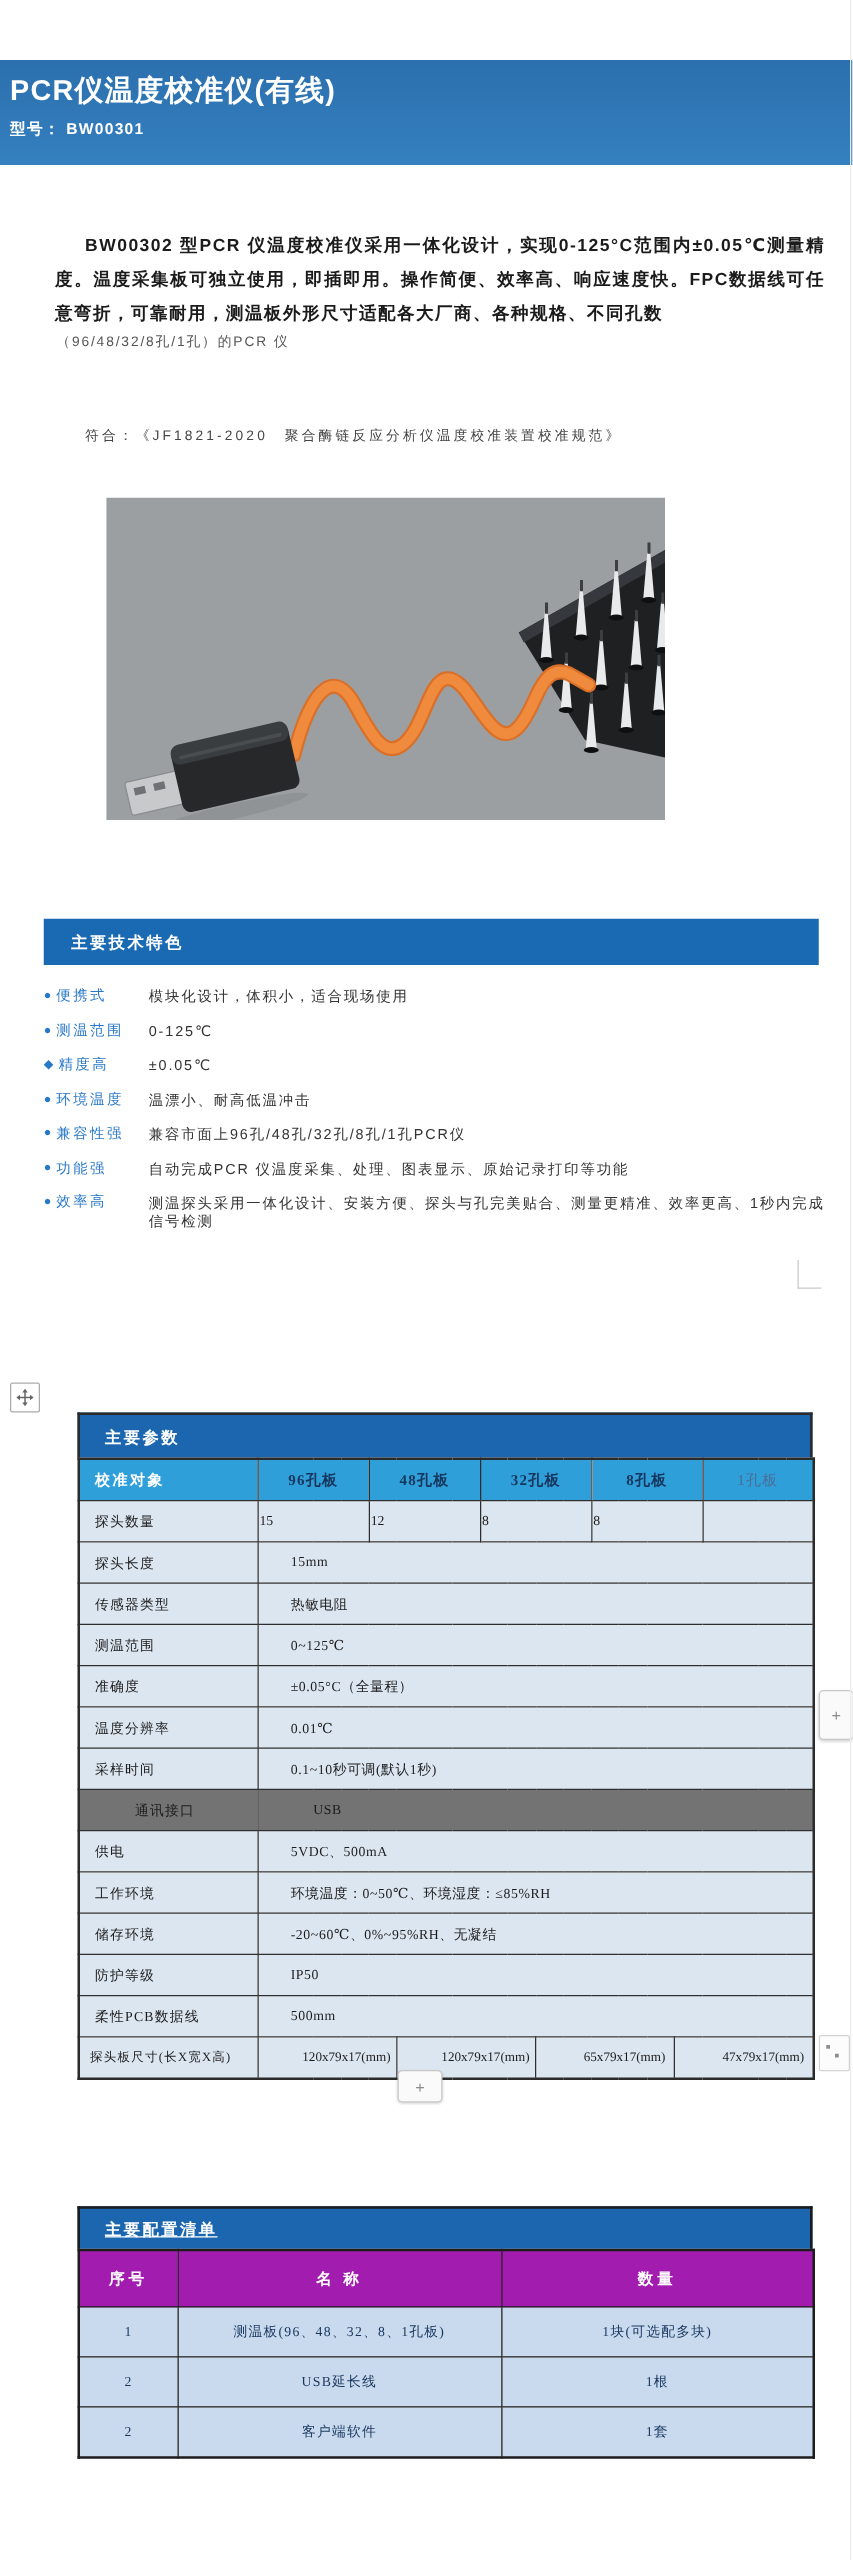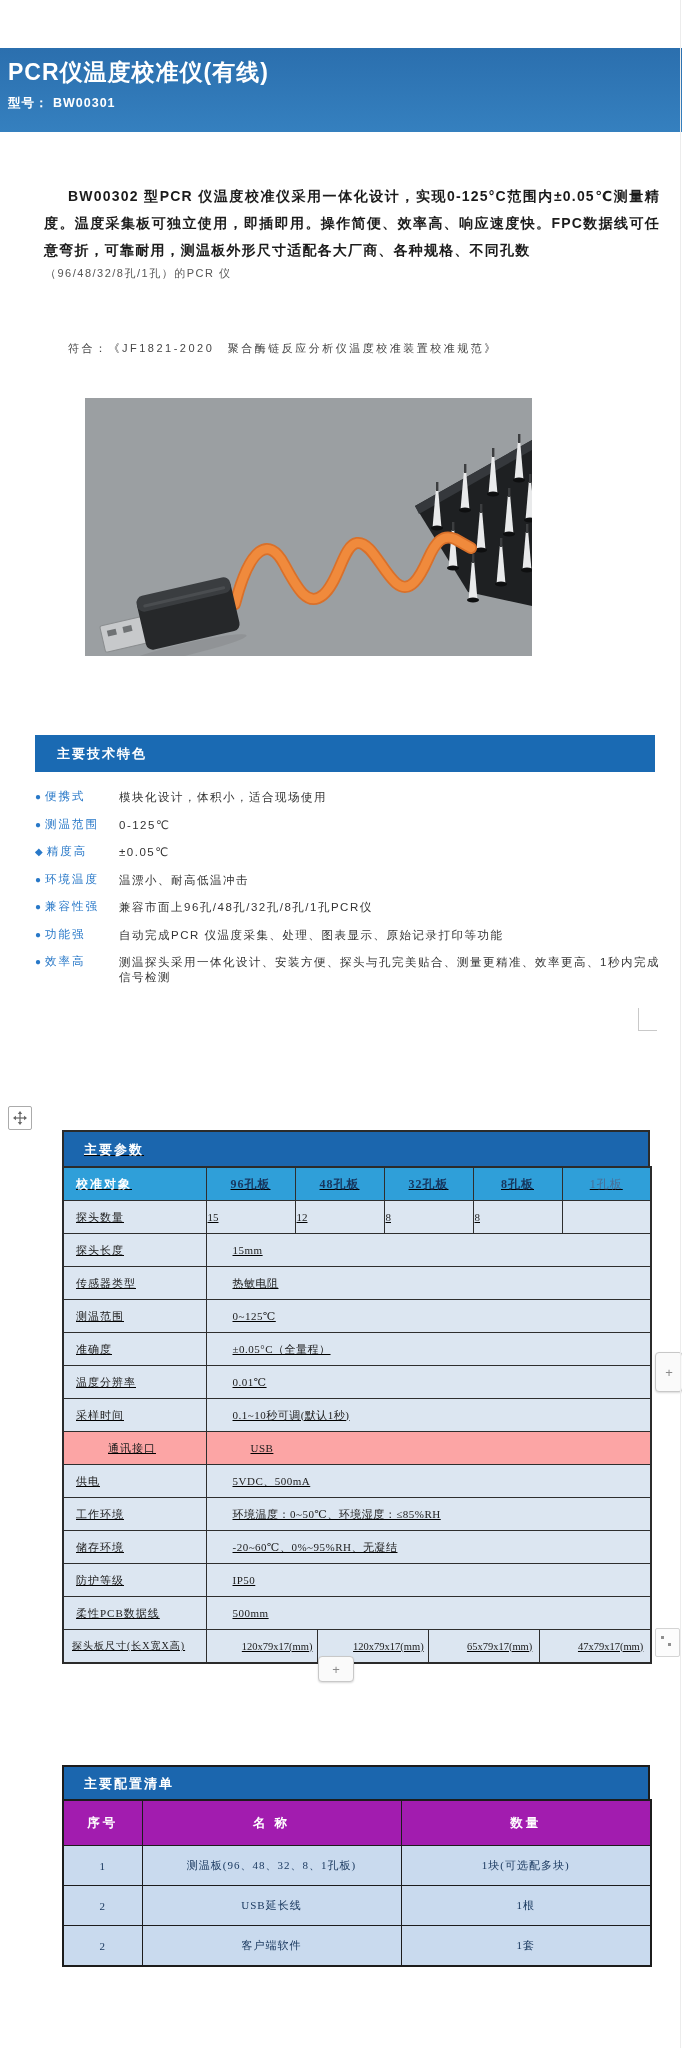--- a/index.html
+++ b/index.html
@@ -46,47 +46,47 @@
     box-shadow:0 1px 2px rgba(0,0,0,.15);color:#8a8a8a;font-size:13px;
     display:flex;align-items:center;justify-content:center;}
   .plus-bottom{left:318px;top:1656px;width:34px;height:24px;}
   .plus-right{left:655px;top:1352px;width:26px;height:38px;}
   .resize-handle{left:655px;top:1628px;width:23px;height:27px;background:#fcfcfc;
     border:1px solid #d4d4d4;border-radius:2px;}
   .resize-handle i{position:absolute;width:3px;height:3px;background:#8f8f8f;}
   .edge-line{left:680px;top:0;width:1px;height:2048px;background:#ececec;}
 
   
-  .params-wrap{left:62px;top:1130px;width:588px;text-decoration:underline;}
+  .params-wrap{left:62px;top:1130px;width:588px;}
   .tbl-title{height:36px;background:#1b66ae;color:#fff;font-weight:bold;font-size:13px;
     line-height:36px;padding-left:20px;letter-spacing:2px;border:2px solid #2b2b2b;border-bottom:none;
     box-sizing:border-box;}
   table.params{border-collapse:collapse;width:588px;table-layout:fixed;
     font-size:11px;color:#1c1c1c;}
   table.params td,table.params th{border:1px solid #2e2e2e;height:30px;overflow:hidden;
     white-space:nowrap;}
   table.params{border:2px solid #2b2b2b;}
   table.params th{background:#2f9fd9;}
   th.corner{text-align:left;padding-left:12px;color:#fff;font-size:12px;letter-spacing:2px;}
   th.colh{color:#17365d;font-size:12px;letter-spacing:1px;font-weight:bold;}
   th.colh.dim{color:#4a6f96;font-weight:normal;}
   table.params td{background:#dce6f1;}
   td.lab{text-align:left;padding-left:12px;letter-spacing:1px;}
   td.val{text-align:left;padding-left:26px;letter-spacing:0.5px;}
   td.num{text-align:left;}
-  tr.gray-row td{background:#fca5a5;padding-left:44px;}
+  tr.gray-row td{background:#737373;padding-left:44px;}
   td.size-lab{font-size:10px;padding-left:8px;}
   td.size-val{text-align:center;font-size:10.5px;padding-left:32px;}
 
   
   .config-wrap{left:62px;top:1765px;width:588px;}
   .cfg-title{height:34px;background:#1b66ae;color:#fff;font-weight:bold;font-size:13px;
     line-height:34px;padding-left:20px;letter-spacing:2px;border:2px solid #1c1c1c;border-bottom:none;
     box-sizing:border-box;}
-  .cfg-title span{margin-top:26px;}
+  .cfg-title span{text-decoration:underline;margin-top:26px;}
   table.config{border-collapse:collapse;width:588px;table-layout:fixed;font-size:11px;}
   table.config{border:2px solid #1c1c1c;}
   table.config th,table.config td{border:1.5px solid #1c1c1c;text-align:center;}
   table.config th{background:#a21caf;color:#fff;height:42px;font-size:12.5px;letter-spacing:3px;text-align:center;}
   table.config td{background:#c9daee;color:#17365d;height:37px;letter-spacing:1px;}
 </style>
 </head>
 <body>
 
 <div class="abs top-header">

